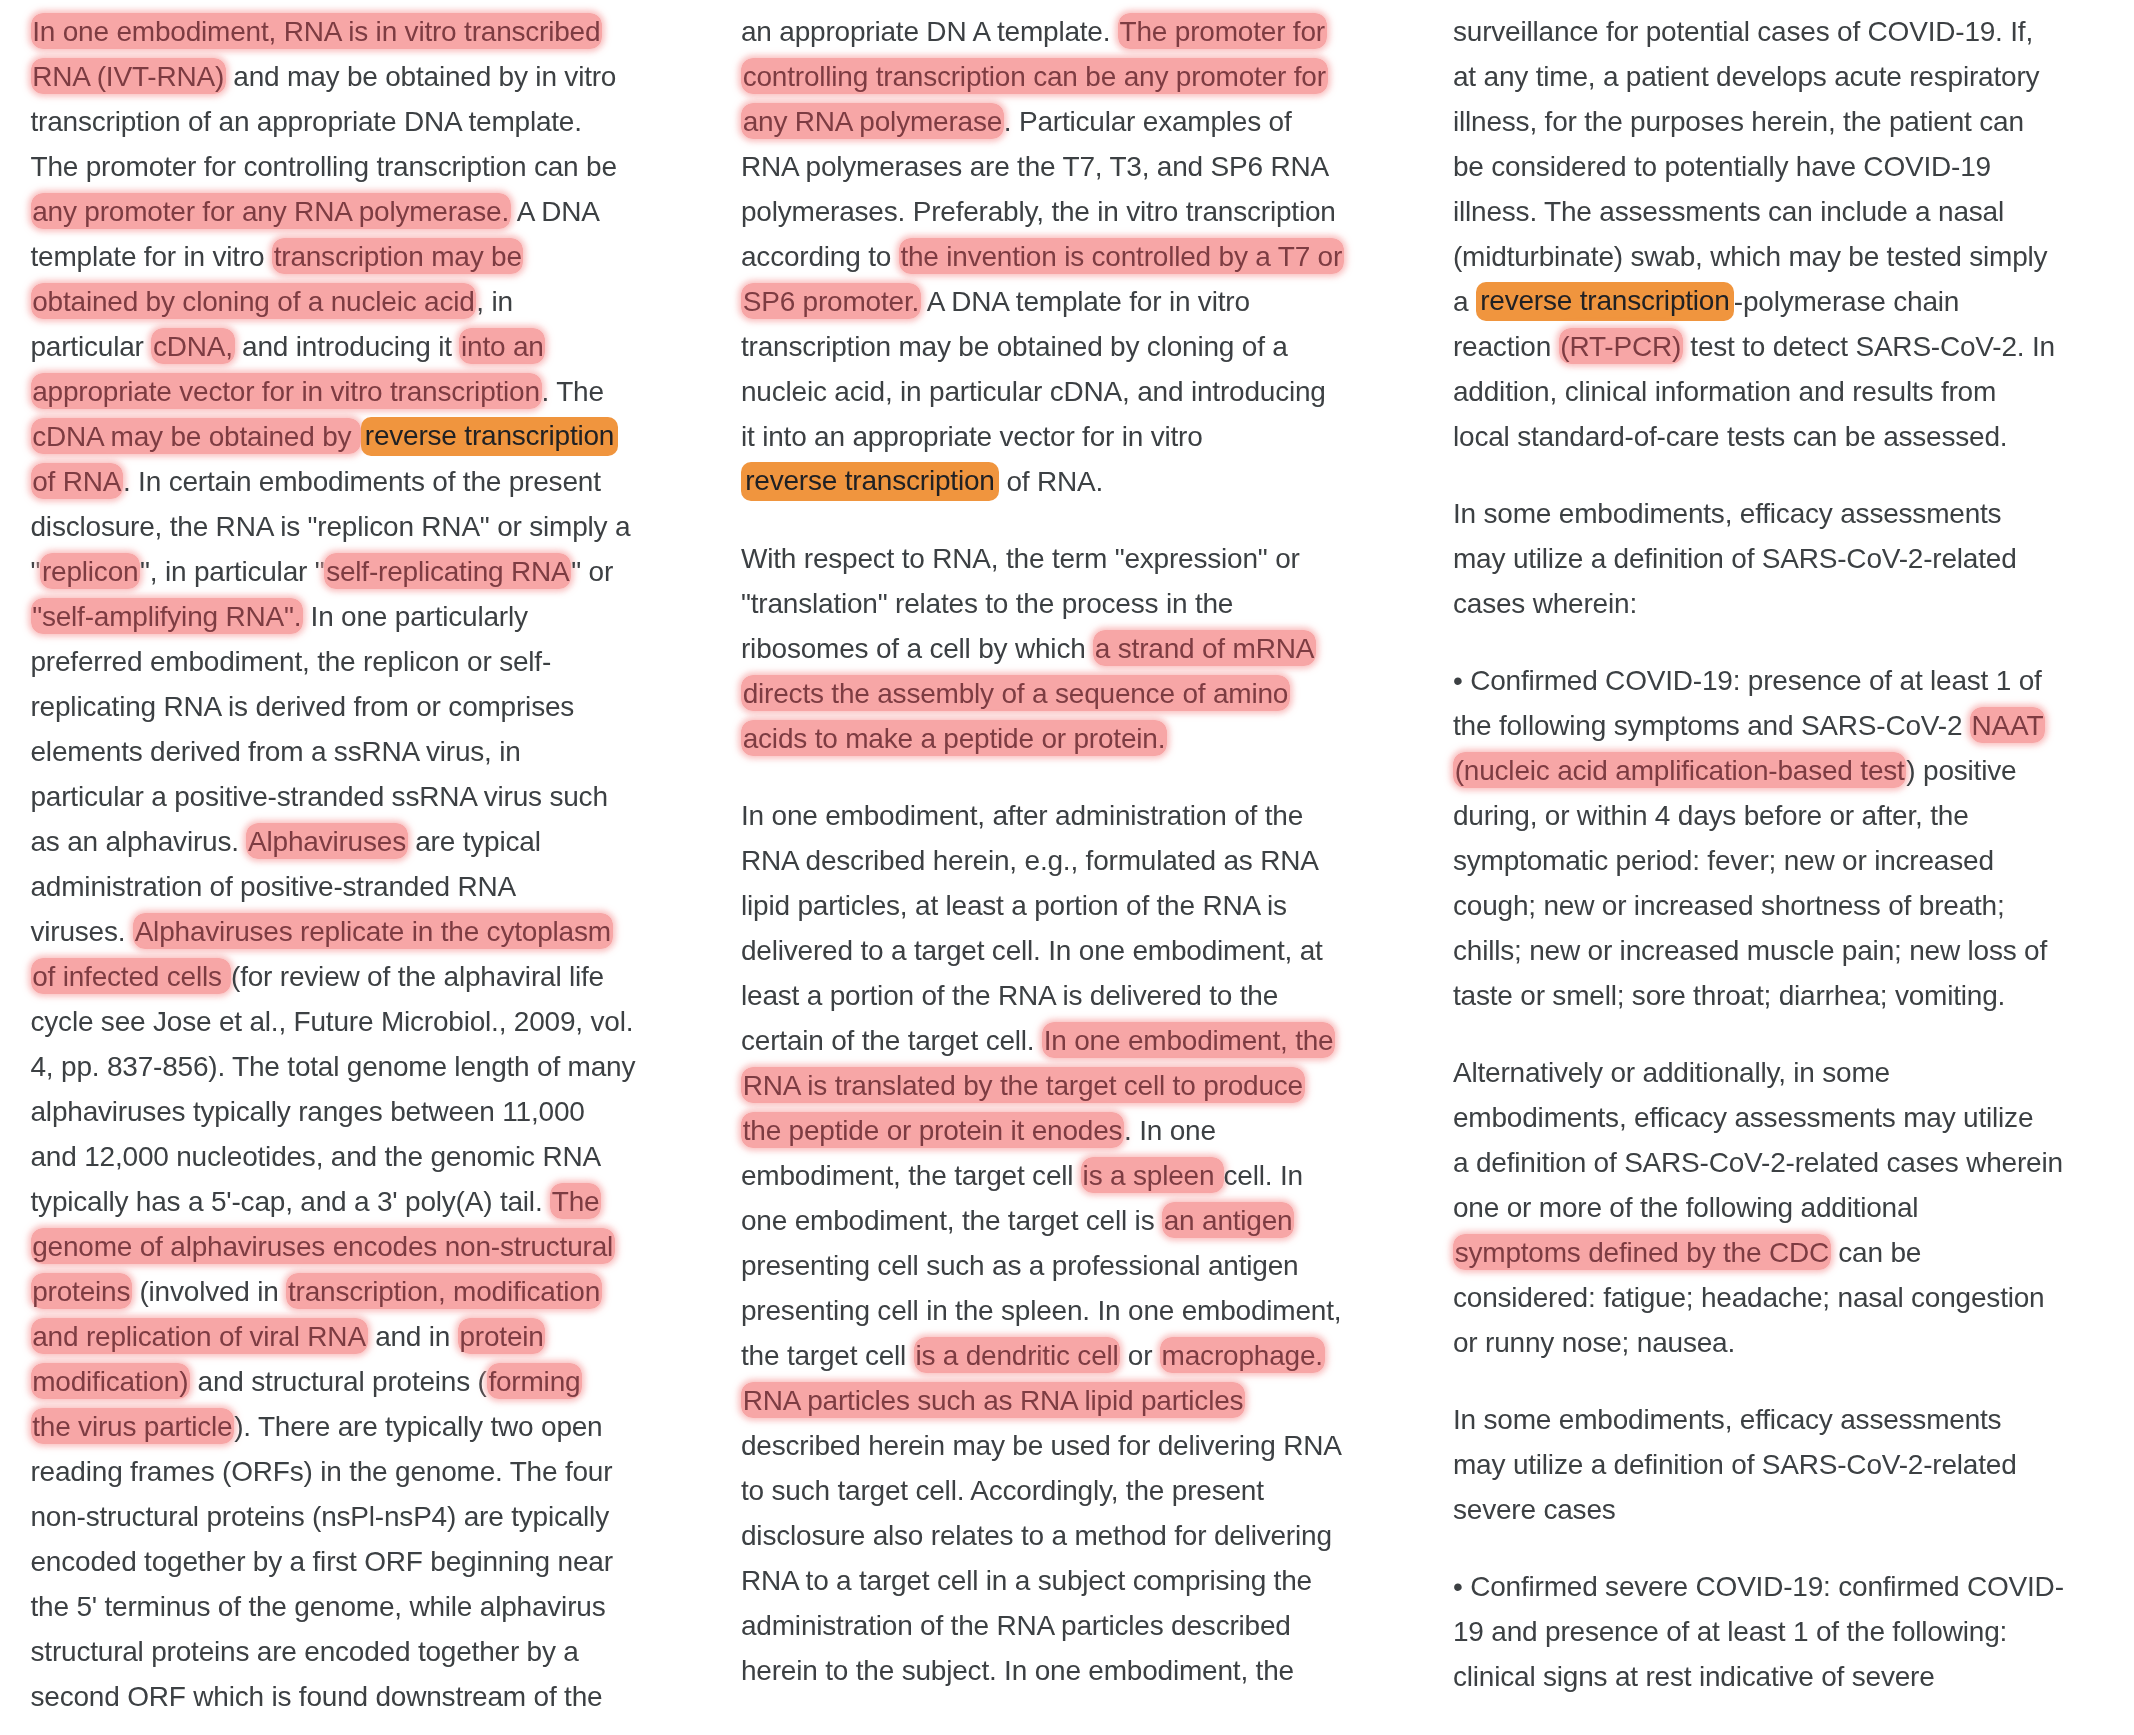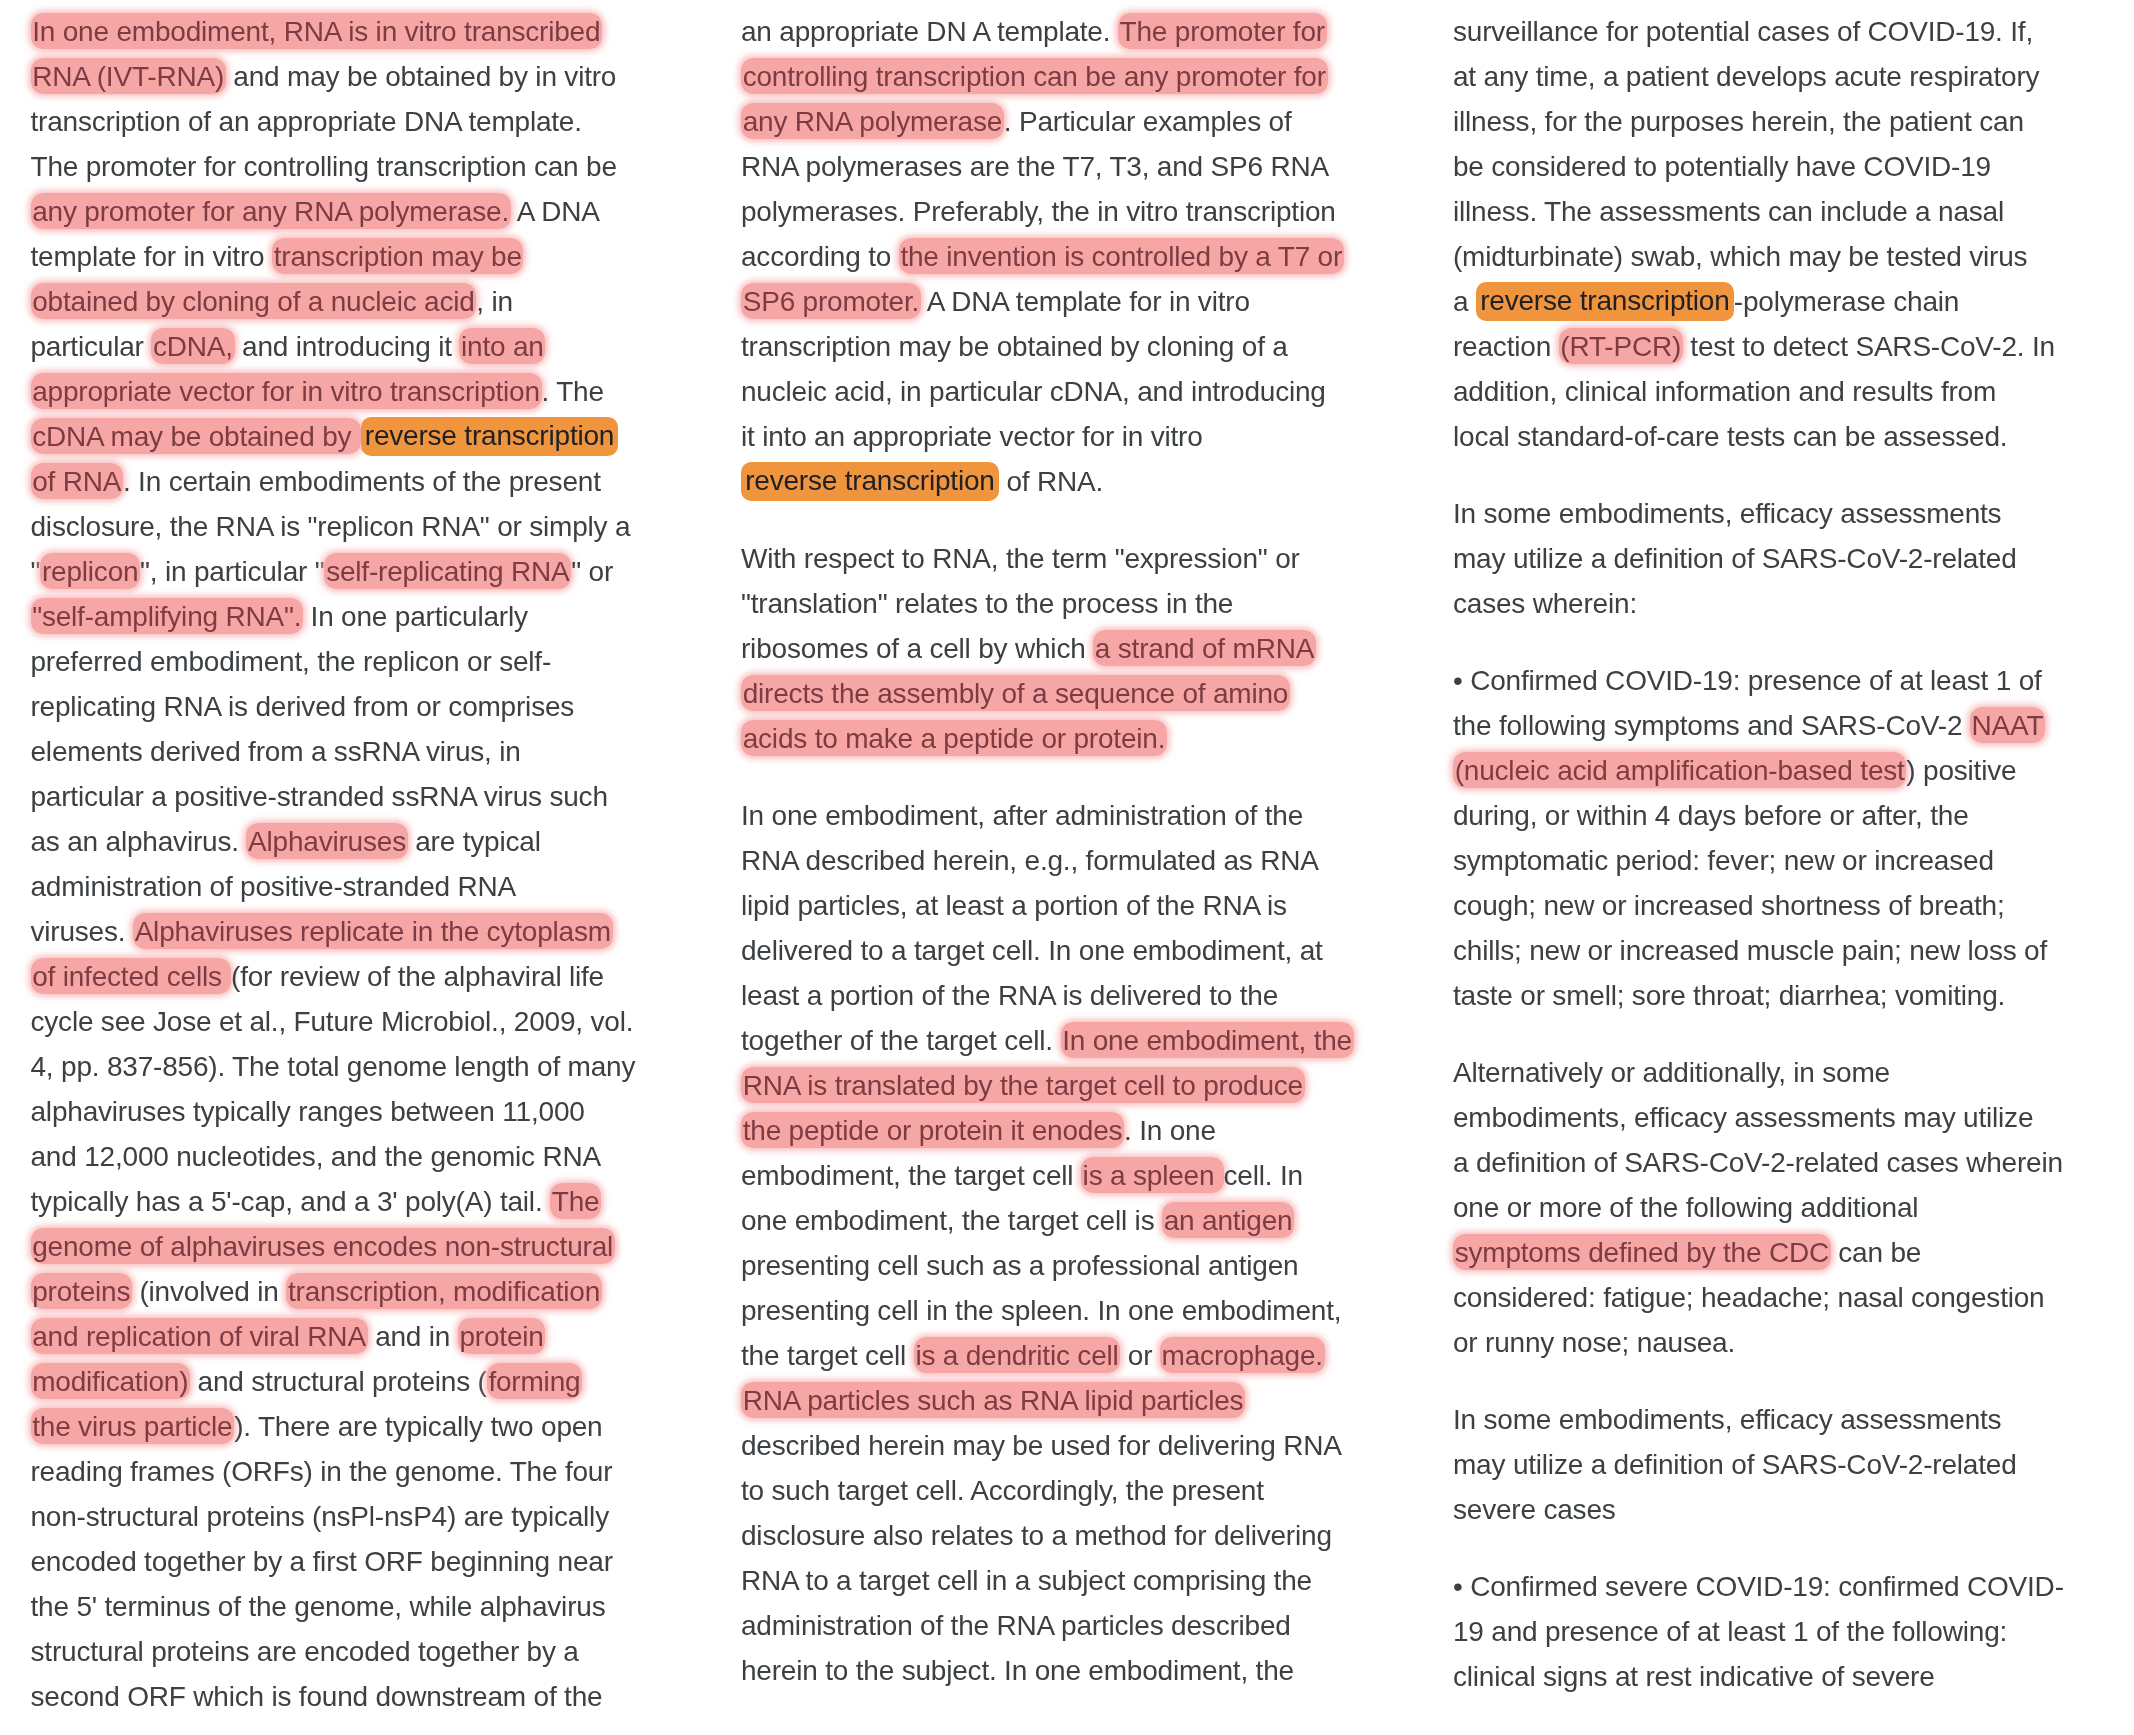--- a/index.html
+++ b/index.html
@@ -105,21 +105,21 @@
       <div class="line"><span class="plain">"translation" relates to the process in the</span></div>
       <div class="line"><span class="plain">ribosomes of a cell by which </span><span class="hl-pink">a strand of mRNA</span></div>
       <div class="line"><span class="hl-pink">directs the assembly of a sequence of amino</span></div>
       <div class="line"><span class="hl-pink">acids to make a peptide or protein.</span></div>
       <div class="gap"></div>
       <div class="line"><span class="plain">In one embodiment, after administration of the</span></div>
       <div class="line"><span class="plain">RNA described herein, e.g., formulated as RNA</span></div>
       <div class="line"><span class="plain">lipid particles, at least a portion of the RNA is</span></div>
       <div class="line"><span class="plain">delivered to a target cell. In one embodiment, at</span></div>
       <div class="line"><span class="plain">least a portion of the RNA is delivered to the</span></div>
-      <div class="line"><span class="plain">together of the target cell. </span><span class="hl-pink">In one embodiment, the</span></div>
+      <div class="line"><span class="plain">certain of the target cell. </span><span class="hl-pink">In one embodiment, the</span></div>
       <div class="line"><span class="hl-pink">RNA is translated by the target cell to produce</span></div>
       <div class="line"><span class="hl-pink">the peptide or protein it enodes</span><span class="plain">. In one</span></div>
       <div class="line"><span class="plain">embodiment, the target cell </span><span class="hl-pink">is a spleen </span><span class="plain">cell. In</span></div>
       <div class="line"><span class="plain">one embodiment, the target cell is </span><span class="hl-pink">an antigen</span></div>
       <div class="line"><span class="plain">presenting cell such as a professional antigen</span></div>
       <div class="line"><span class="plain">presenting cell in the spleen. In one embodiment,</span></div>
       <div class="line"><span class="plain">the target cell </span><span class="hl-pink">is a dendritic cell</span><span class="plain"> or </span><span class="hl-pink">macrophage.</span></div>
       <div class="line"><span class="hl-pink">RNA particles such as RNA lipid particles</span></div>
       <div class="line"><span class="plain">described herein may be used for delivering RNA</span></div>
       <div class="line"><span class="plain">to such target cell. Accordingly, the present</span></div>
@@ -127,21 +127,21 @@
       <div class="line"><span class="plain">RNA to a target cell in a subject comprising the</span></div>
       <div class="line"><span class="plain">administration of the RNA particles described</span></div>
       <div class="line"><span class="plain">herein to the subject. In one embodiment, the</span></div>
     </div>
   <div class="column" id="col3">
       <div class="line"><span class="plain">surveillance for potential cases of COVID-19. If,</span></div>
       <div class="line"><span class="plain">at any time, a patient develops acute respiratory</span></div>
       <div class="line"><span class="plain">illness, for the purposes herein, the patient can</span></div>
       <div class="line"><span class="plain">be considered to potentially have COVID-19</span></div>
       <div class="line"><span class="plain">illness. The assessments can include a nasal</span></div>
-      <div class="line"><span class="plain">(midturbinate) swab, which may be tested virus</span></div>
+      <div class="line"><span class="plain">(midturbinate) swab, which may be tested simply</span></div>
       <div class="line"><span class="plain">a </span><span class="hl-orange">reverse transcription</span><span class="plain">-polymerase chain</span></div>
       <div class="line"><span class="plain">reaction </span><span class="hl-pink">(RT-PCR)</span><span class="plain"> test to detect SARS-CoV-2. In</span></div>
       <div class="line"><span class="plain">addition, clinical information and results from</span></div>
       <div class="line"><span class="plain">local standard-of-care tests can be assessed.</span></div>
       <div class="gap"></div>
       <div class="line"><span class="plain">In some embodiments, efficacy assessments</span></div>
       <div class="line"><span class="plain">may utilize a definition of SARS-CoV-2-related</span></div>
       <div class="line"><span class="plain">cases wherein:</span></div>
       <div class="gap"></div>
       <div class="line"><span class="plain">• Confirmed COVID-19: presence of at least 1 of</span></div>

